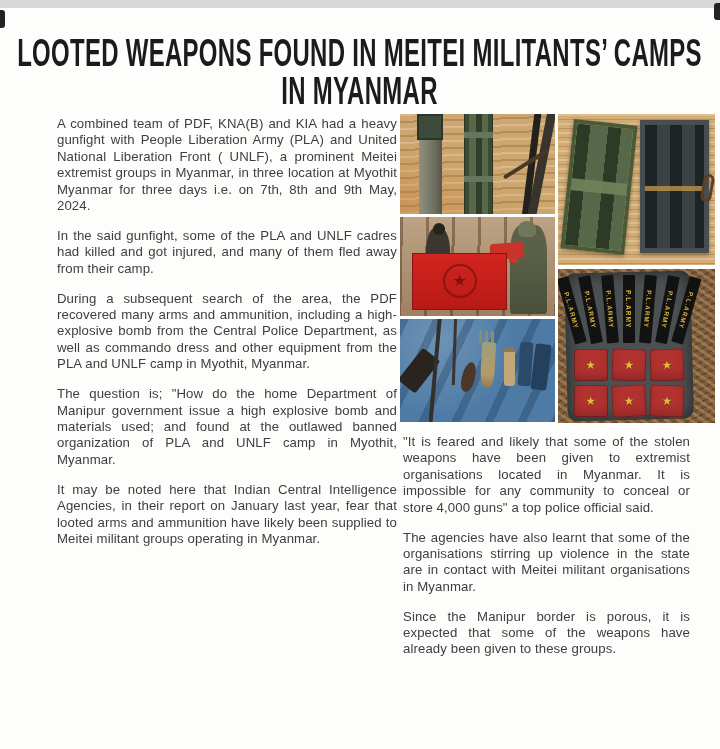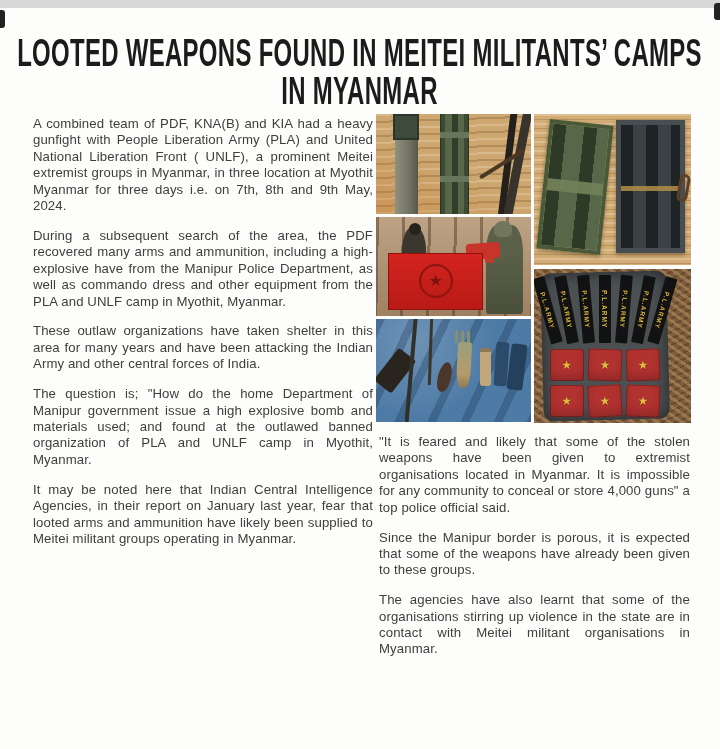--- a/index.html
+++ b/index.html
@@ -16,21 +16,21 @@
   
   .headline {
     position:relative; left:13px; width:1100px; margin-top:34px;
     transform:scaleX(0.63); transform-origin:left top;
     text-align:center; font-weight:700; color:#1b1b1b;
     font-size:38px; line-height:38px; letter-spacing:0.5px;
   }
   .headline span { display:block; white-space:nowrap; }
 
   
-  .content { display:flex; gap:6px; padding:6px 30px 0 33px; }
+  .content { display:flex; gap:6px; padding:6px 30px 0 33px;margin-left:24px; }
   .col-left  { width:340px; flex:none; }
   .col-right { flex:1; min-width:0; }
   .content p {
     font-size:13.2px; line-height:16.4px; color:#3e3e3e;
     text-align:justify; margin-bottom:13.5px; letter-spacing:0.1px;
     font-weight:500;
   }
 
   
   .collage { display:flex; gap:3px; width:315px; margin:-2px 0 11px -3px; }
@@ -153,22 +153,22 @@
   <div class="corner-mark right"></div>
 
   <h1 class="headline">
     <span>LOOTED WEAPONS FOUND IN MEITEI MILITANTS’ CAMPS</span>
     <span>IN MYANMAR</span>
   </h1>
 
   <div class="content">
     <div class="col-left">
       <p>A combined team of PDF, KNA(B) and KIA had a heavy gunfight with People Liberation Army (PLA) and United National Liberation Front ( UNLF), a prominent Meitei extremist groups in Myanmar, in three location at Myothit Myanmar for three days i.e. on 7th, 8th and 9th May, 2024.</p>
-      <p>During a subsequent search of the area, the PDF recovered many arms and ammunition, including a high-explosive have from the Manipur Police Department, as well as commando dress and other equipment from the PLA and UNLF camp in Myothit, Myanmar.</p>
-      <p>These outlaw organizations have taken shelter in this area for many years and have been attacking the Indian Army and other central forces of India.</p>
+      <p>In the said gunfight, some of the PLA and UNLF cadres had killed and got injured, and many of them fled away from their camp.</p>
+      <p>During a subsequent search of the area, the PDF recovered many arms and ammunition, including a high-explosive bomb from the Central Police Department, as well as commando dress and other equipment from the PLA and UNLF camp in Myothit, Myanmar.</p>
       <p>The question is; "How do the home Department of Manipur government issue a high explosive bomb and materials used; and found at the outlawed banned organization of PLA and UNLF camp in Myothit, Myanmar.</p>
       <p>It may be noted here that Indian Central Intelligence Agencies, in their report on January last year, fear that looted arms and ammunition have likely been supplied to Meitei militant groups operating in Myanmar.</p>
     </div>
 
     <div class="col-right">
       <div class="collage">
         <div class="pcol left">
 
           <div class="photo ph-a bamboo">
             <div class="floor-tint"></div>
@@ -260,17 +260,17 @@
                 </div>
               <div class="badge">
                   <span class="star">★</span>
                 </div>
             </div>
           </div>
         </div>
       </div>
 
       <p>"It is feared and likely that some of the stolen weapons have been given to extremist organisations located in Myanmar. It is impossible for any community to conceal or store 4,000 guns" a top police official said.</p>
+      <p>The agencies have also learnt that some of the organisations stirring up violence in the state are in contact with Meitei militant organisations in Myanmar.</p>
       <p>Since the Manipur border is porous, it is expected that some of the weapons have already been given to these groups.</p>
-      <p>The agencies have also learnt that some of the organisations stirring up violence in the state are in contact with Meitei militant organisations in Myanmar.</p>
     </div>
   </div>
 </div>
 
 </body></html>

